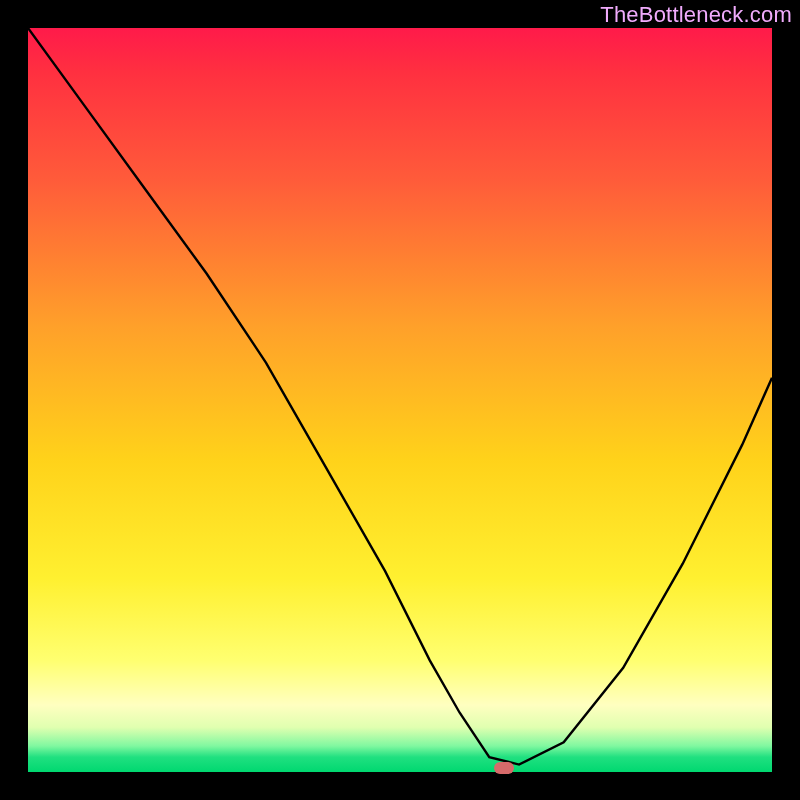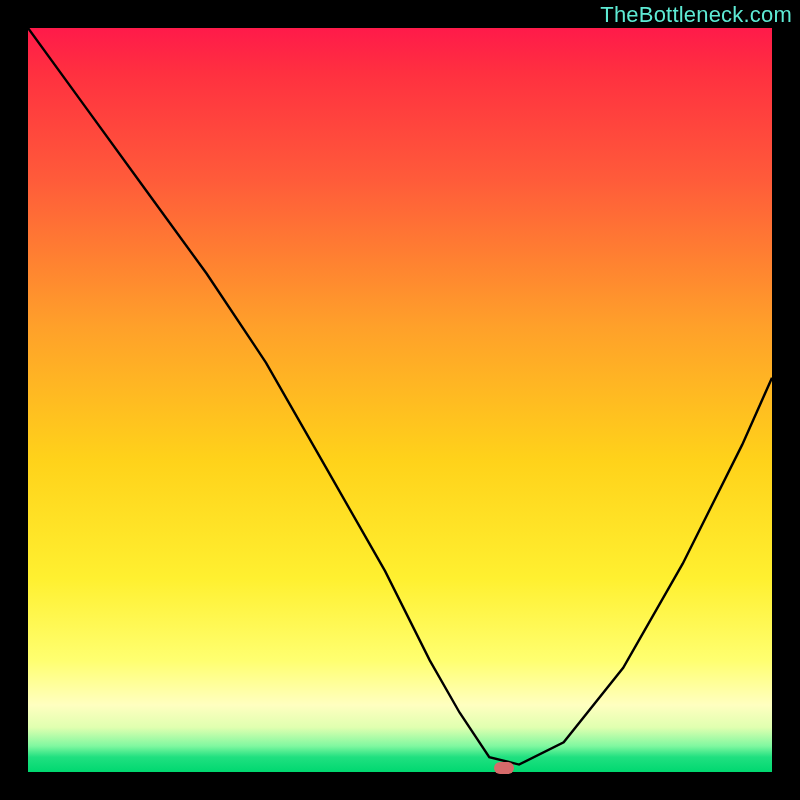--- a/index.html
+++ b/index.html
@@ -14,21 +14,21 @@
   .outer {
     position: relative;
     width: 800px;
     height: 800px;
     background: #000;
   }
   .attribution {
     position: absolute;
     top: 2px;
     right: 8px;
-    color: #5eead4;
+    color: #f0abfc;
     font-size: 22px;
     font-weight: 500;
     letter-spacing: 0.2px;
     z-index: 50;
     margin-left: 48px;
   }
   .plot-area {
     position: absolute;
     left: 28px;
     top: 28px;

